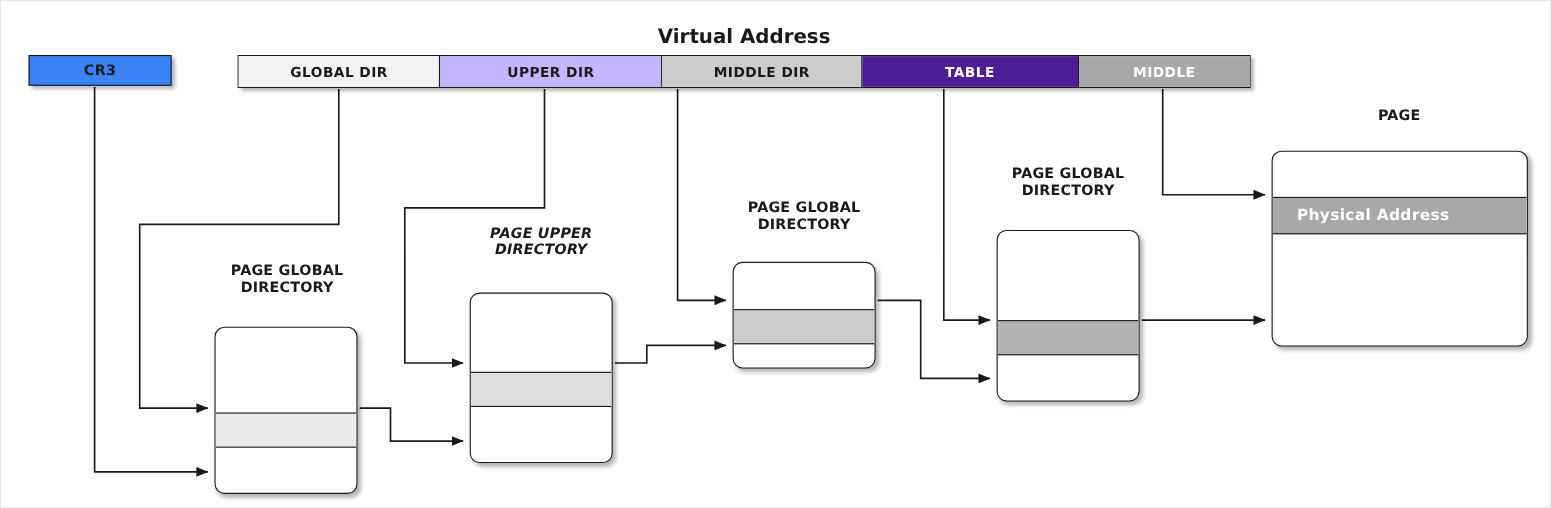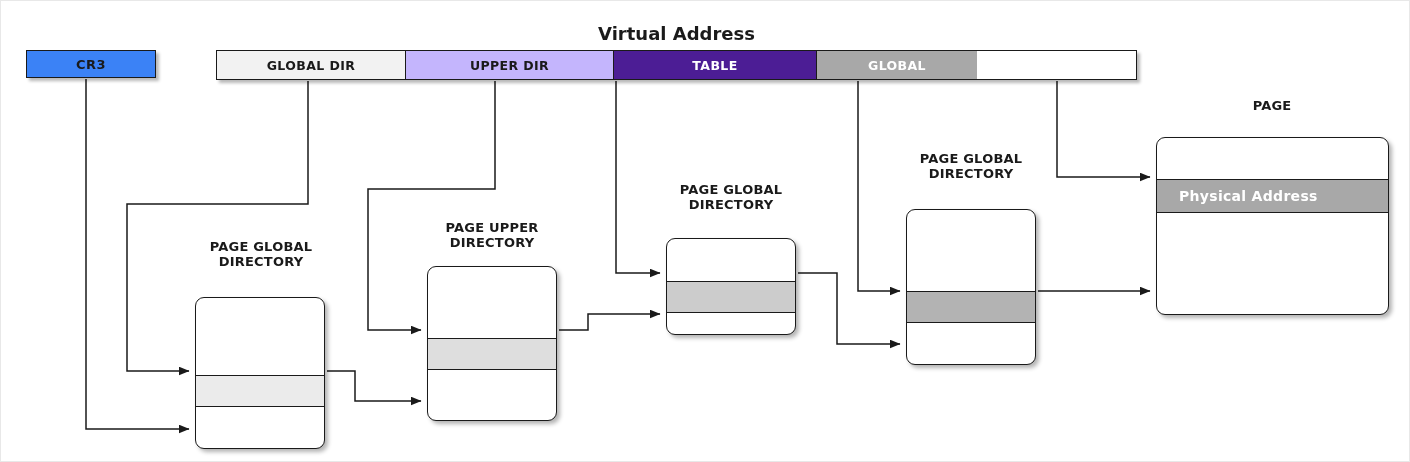--- a/index.html
+++ b/index.html
@@ -145,31 +145,32 @@
     </g>
   </svg>
 
   <div class="reg-box" id="cr3-box" style="left: 25px; top: 49px; width: 130px; height: 28px; background: #3b82f6;">CR3</div>
 
   <div class="diagram-title" id="va-title" style="left: 215px; top: 22px; width: 921px;">Virtual Address</div>
 
   <div id="va-bar" style="left: 215px; top: 49px; width: 921px; height: 30px;">
       <div class="va-seg" style="width: 189px; background: rgb(242, 242, 242); color: rgb(26, 26, 26); text-align: right;">GLOBAL DIR</div>
       <div class="va-seg" style="width: 208px; background: #c4b5fd; color: rgb(26, 26, 26);">UPPER DIR</div>
+      <div class="va-seg" style="width: 187px; background: rgb(204, 204, 204); color: rgb(26, 26, 26);">MIDDLE DIR</div>
       <div class="va-seg" style="width: 203px; background: #4c1d95; color: rgb(255, 255, 255);">TABLE</div>
-      <div class="va-seg" style="width: 160px; background: rgb(168, 168, 168); color: rgb(255, 255, 255);">GLOBAL</div>
+      <div class="va-seg" style="width: 160px; background: rgb(168, 168, 168); color: rgb(255, 255, 255);">MIDDLE</div>
     </div>
 
   <div id="tables-layer">
       <div class="caption" style="left: 130px; top: 238px; width: 260px;">PAGE GLOBAL
 DIRECTORY</div>
       <div class="tbl-box" style="left: 194px; top: 277px; width: 130px; height: 152px;">
         <div class="tbl-band" style="top: 77px; height: 32px; background: rgb(235, 235, 235);"></div>
       </div>
-      <div class="caption" style="left: 361px; top: 219px; width: 260px;">PAGE UPPER
+      <div class="caption" style="left: 361px; top: 204px; width: 260px; font-style: italic;">PAGE UPPER
 DIRECTORY</div>
       <div class="tbl-box" style="left: 426px; top: 246px; width: 130px; height: 155px;">
         <div class="tbl-band" style="top: 71px; height: 32px; background: rgb(222, 222, 222);"></div>
       </div>
       <div class="caption" style="left: 600px; top: 181px; width: 260px;">PAGE GLOBAL
 DIRECTORY</div>
       <div class="tbl-box" style="left: 665px; top: 218px; width: 130px; height: 97px;">
         <div class="tbl-band" style="top: 42px; height: 32px; background: rgb(204, 204, 204);"></div>
       </div>
       <div class="caption" style="left: 840px; top: 150px; width: 260px;">PAGE GLOBAL

